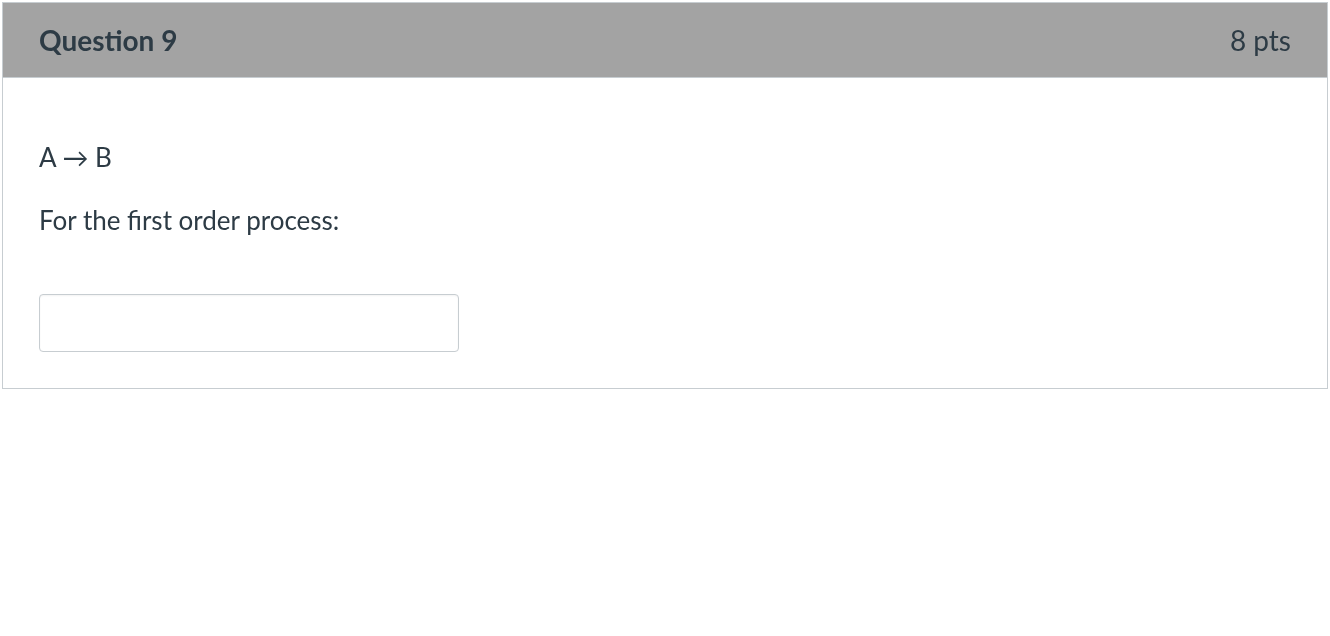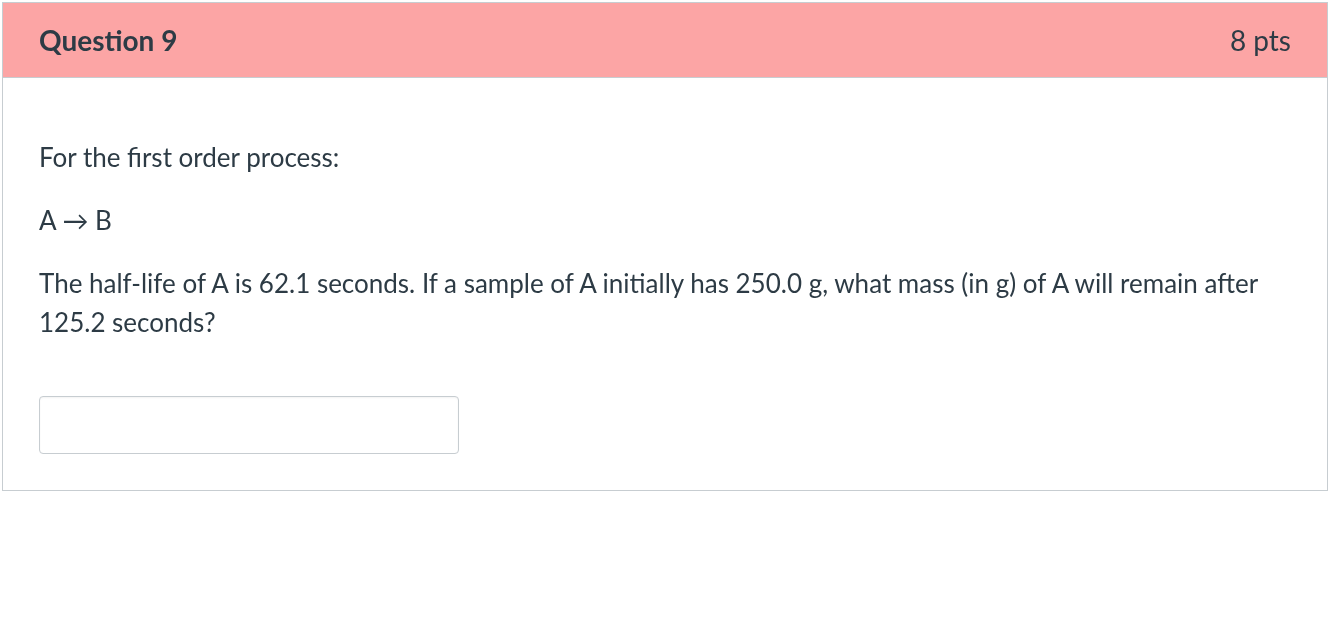--- a/index.html
+++ b/index.html
@@ -16,21 +16,21 @@
     }
     .question-card {
       border: 1px solid #c7cdd1;
       margin: 2px;
       background: #ffffff;
     }
     .question-header {
       display: flex;
       justify-content: space-between;
       align-items: center;
-      background: #fca5a5;
+      background: #a3a3a3;
       border-bottom: 1px solid #c7cdd1;
       padding: 20px 36px;
     }
     .question-title {
       font-size: 28px;
       font-weight: 700;
       color: #2d3b45;
     }
     .question-points {
       font-size: 28px;
@@ -64,22 +64,21 @@
   </style>
 </head>
 <body>
 
 <div class="question-card">
   <div class="question-header">
     <div class="question-title">Question 9</div>
     <div class="question-points">8 pts</div>
   </div>
   <div class="question-body">
-    <p>For the first order process:</p>
     <p>
       <span>A</span>
       <span class="arrow-icon">→</span>
       <span>B</span>
     </p>
-    <p>The half-life of A is 62.1 seconds.  If a sample of A initially has 250.0 g, what mass (in g) of A will remain after 125.2 seconds?</p>
+    <p>For the first order process:</p>
     <input type="text" class="answer-input" value="" style="">
   </div>
 </div>
 
 </body></html>

